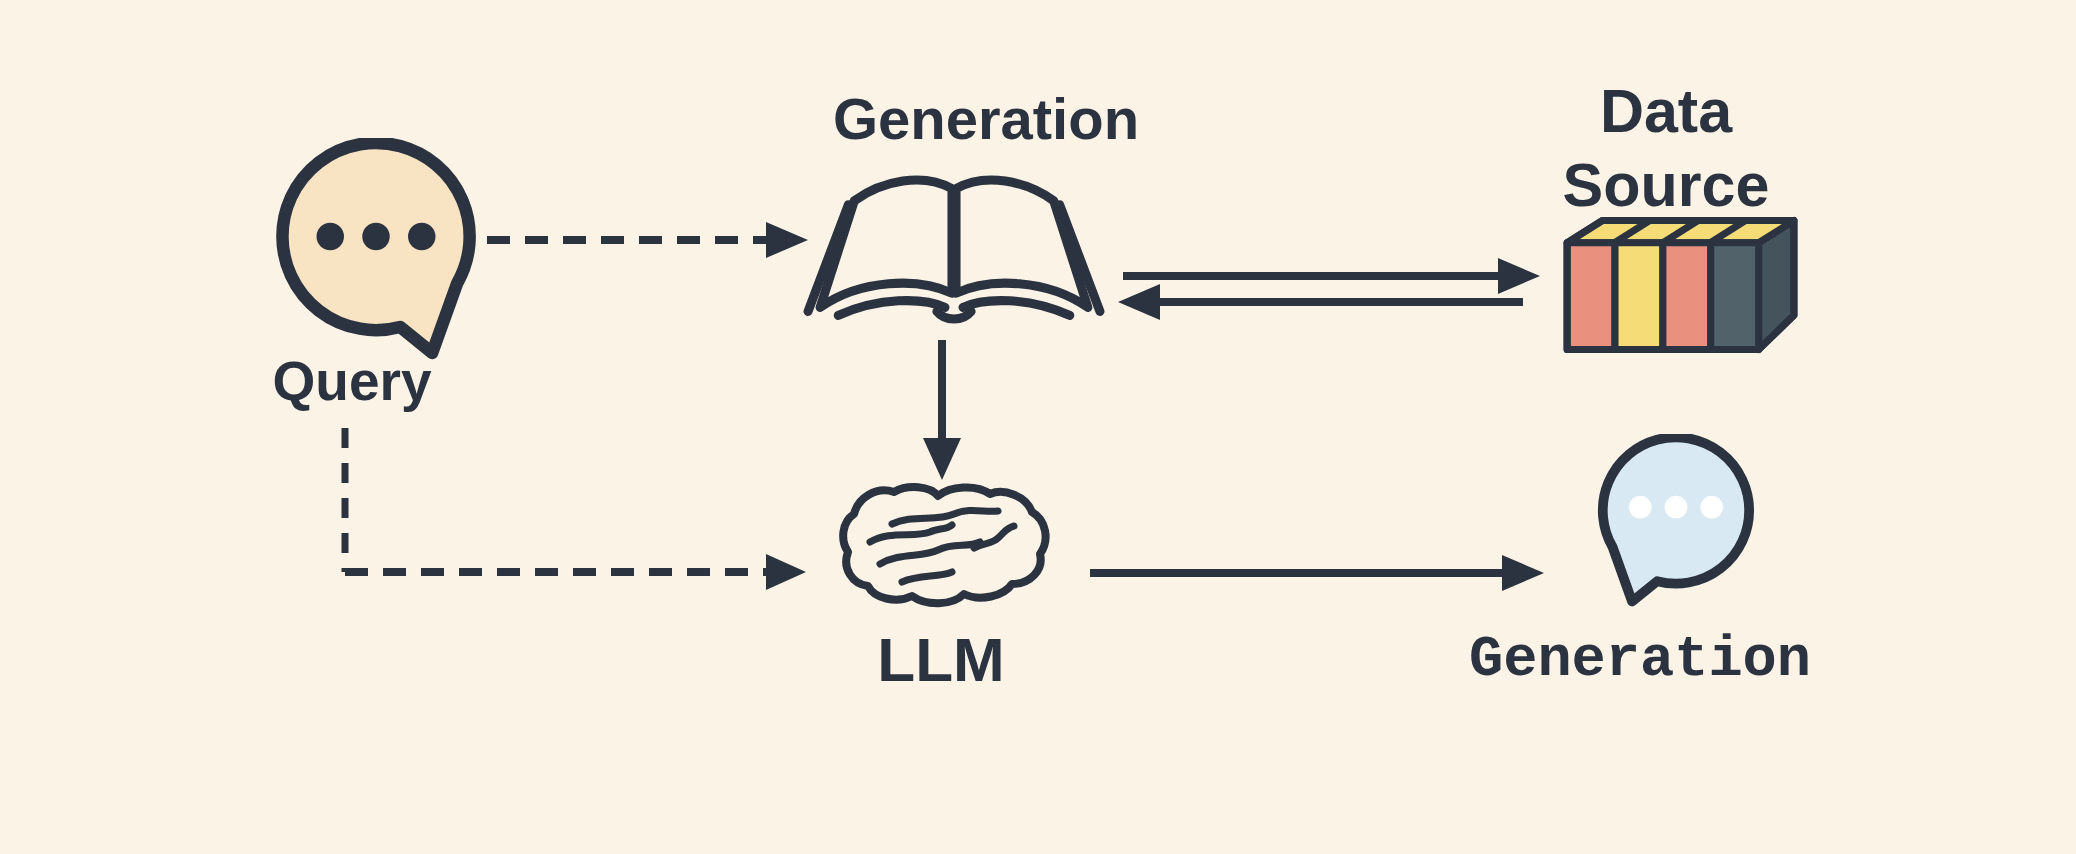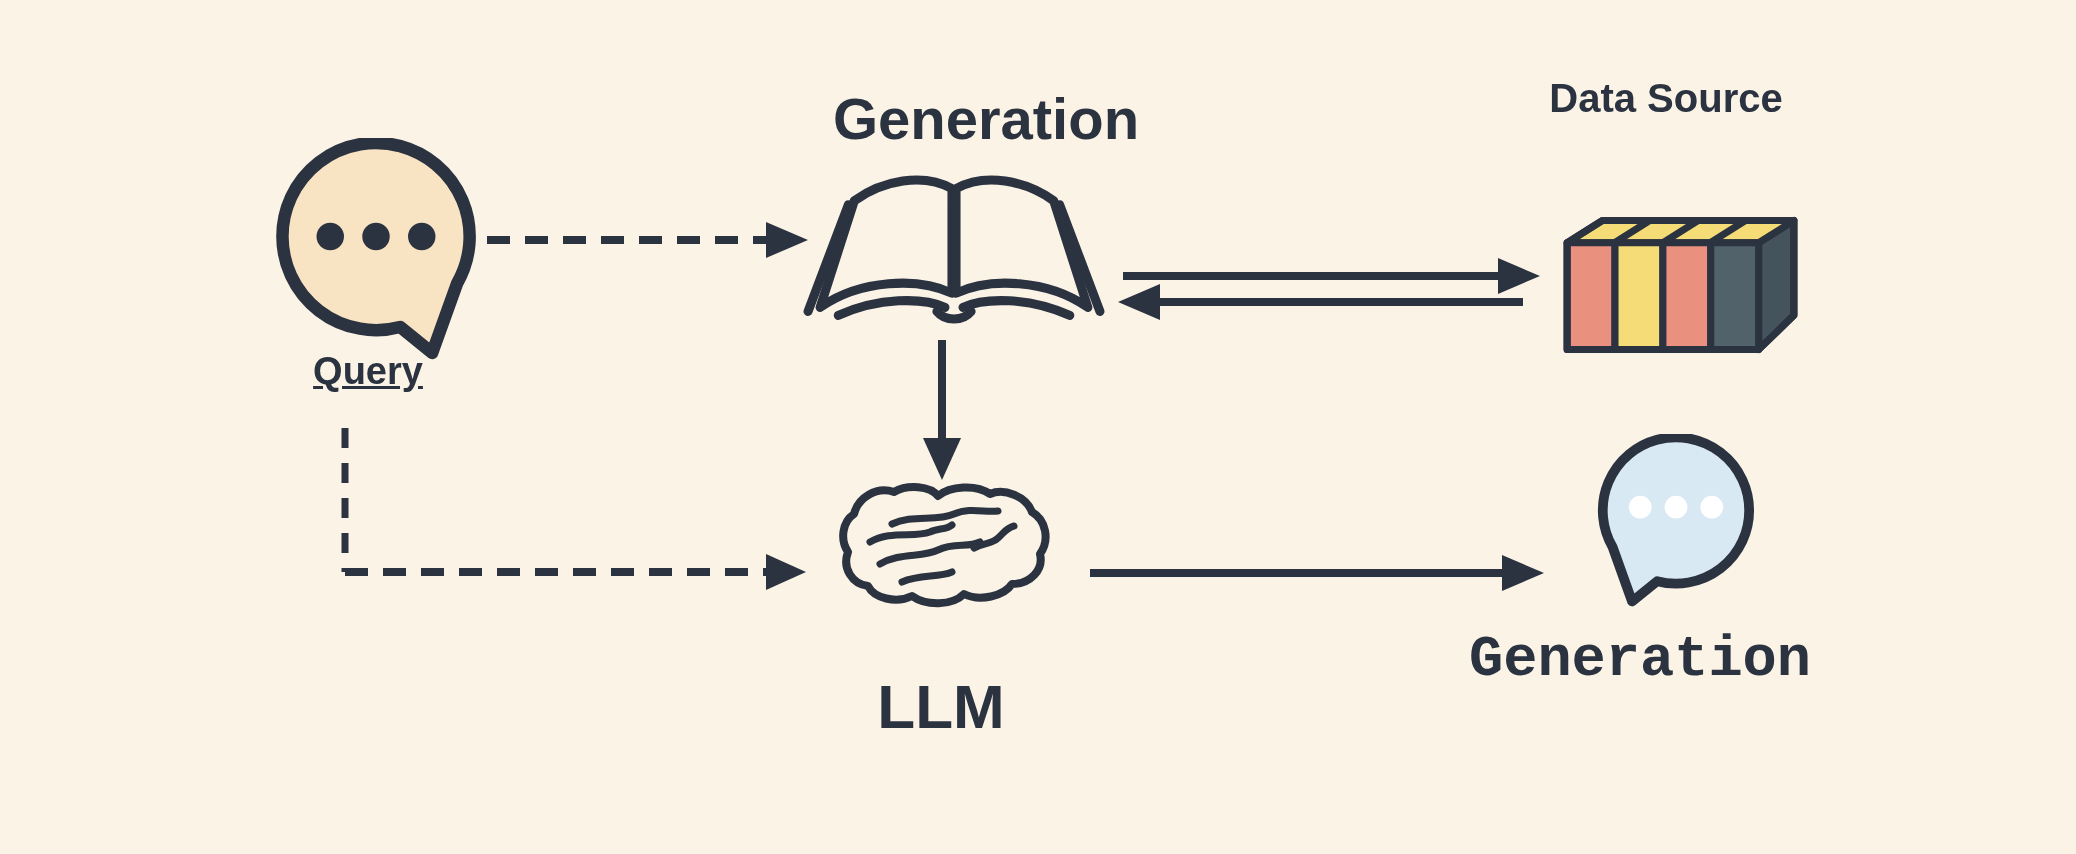--- a/index.html
+++ b/index.html
@@ -13,24 +13,24 @@
   .label{
     position:absolute;
     transform:translateX(-50%);
     color:#2B3240;
     font-weight:700;
     text-align:center;
     line-height:1.22;
     letter-spacing:0px;
     white-space:pre-line;
   }
-  .lbl-query     {left:368px; top:348px; font-size:38px;text-decoration:underline;}
+  .lbl-query     {left:352px; top:348px; font-size:55px;}
   .lbl-retriever {left:986px; top:84px;  font-size:58px;}
-  .lbl-datasource{left:1666px;top:74px;  font-size:40px; width:250px;}
-  .lbl-llm       {left:941px; top:622px; font-size:62px;margin-top:47px;}
+  .lbl-datasource{left:1666px;top:74px;  font-size:61px; width:250px;}
+  .lbl-llm       {left:941px; top:622px; font-size:62px;}
   .lbl-generation{left:1640px;top:626px; font-size:57px;font-family:Liberation Mono, monospace;}
   .icon{position:absolute;}
   .ic-query     {left:272px;  top:138px; width:208px; height:224px;}
   .ic-book      {left:798px;  top:160px; width:312px; height:174px;}
   .ic-datasource{left:1552px; top:202px; width:252px; height:152px;}
   .ic-brain     {left:834px;  top:480px; width:220px; height:132px;}
   .ic-generation{left:1578px; top:434px; width:196px; height:174px;}
   .edges{position:absolute;left:0;top:0;}
   .ink-line{stroke:#2B3240;fill:none;}
   .ink-fill{fill:#2B3240;stroke:none;}

